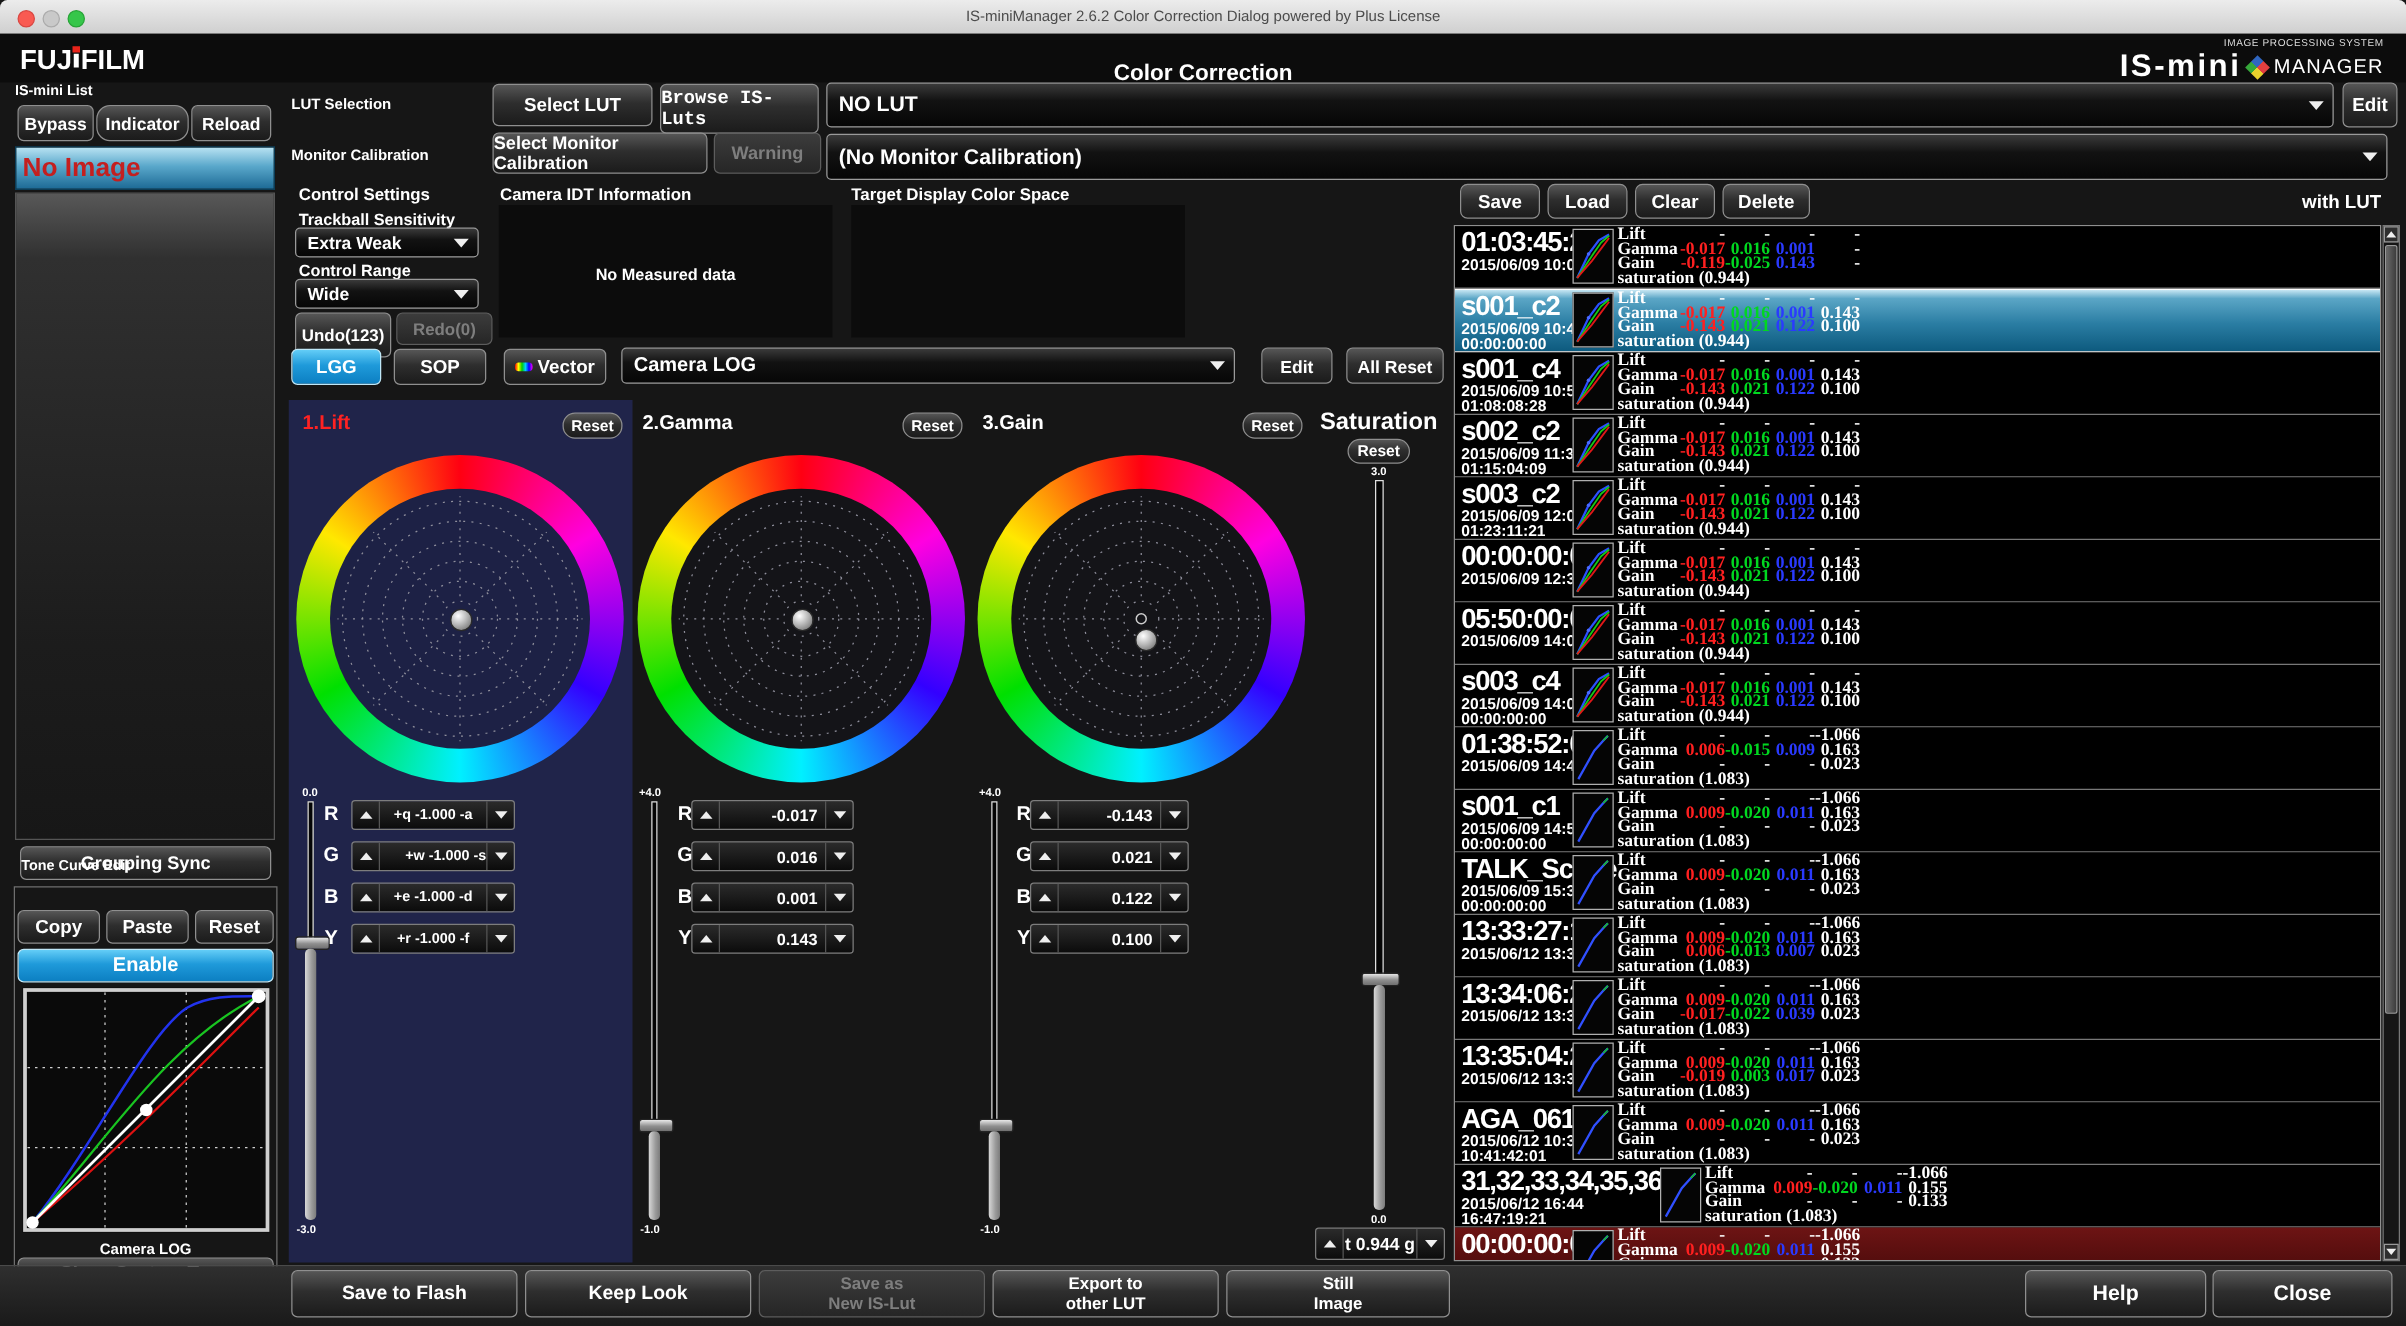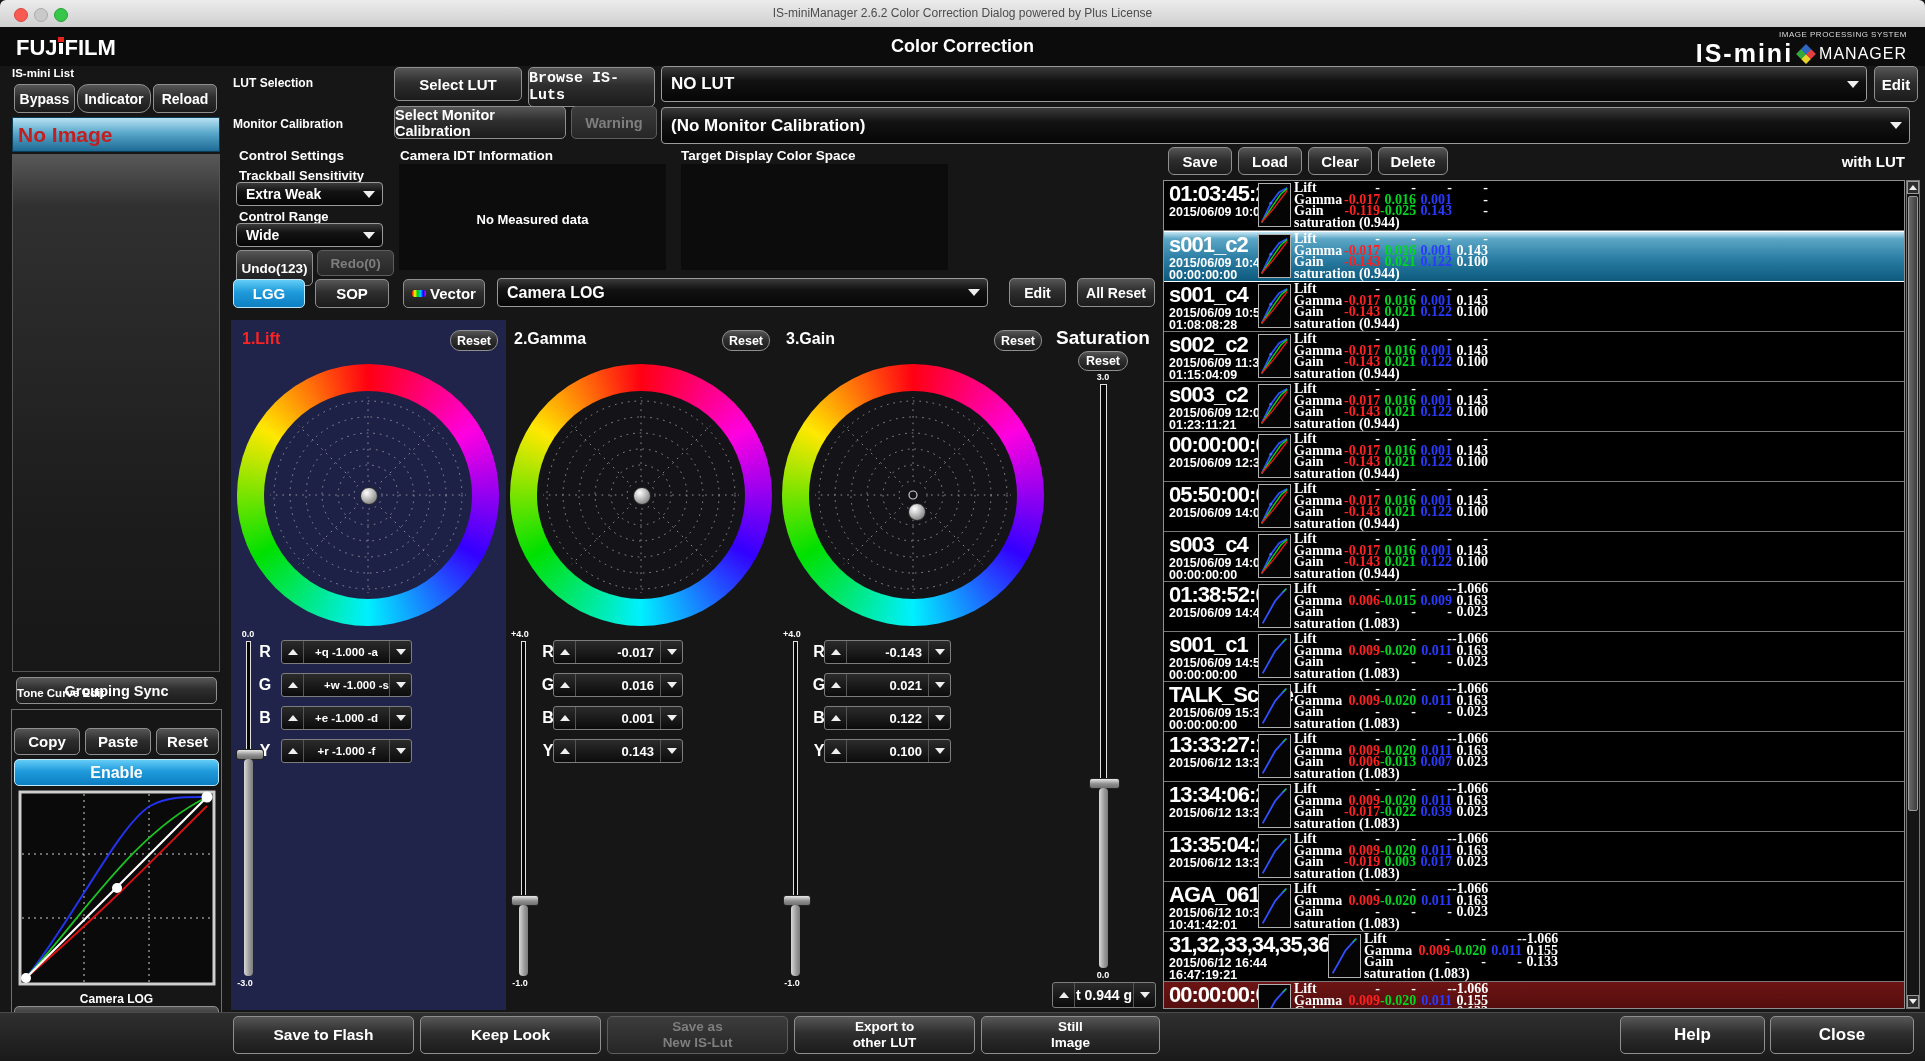--- a/index.html
+++ b/index.html
@@ -12,21 +12,21 @@
     border-radius:6px 6px 0 0;}
   .tl-title{position:absolute;left:0;right:0;top:0;height:27px;line-height:27px;text-align:center;
     color:#4c4c4c;font-size:12px;}
   .light{position:absolute;top:7.5px;width:12px;height:12px;border-radius:50%;}
   
   .header{position:absolute;left:0;top:27px;width:1925px;height:39px;background:#0c0c0c;}
   .fuji{position:absolute;left:16px;top:8px;font-size:22px;font-weight:bold;letter-spacing:0px;color:#fff;}
   .fuji-i{position:relative;display:inline-block;width:7px;height:18px;}
   .fuji-i .stem{position:absolute;left:1px;bottom:1px;width:4px;height:11px;background:#fff;}
   .fuji-i .dot{position:absolute;left:0px;top:0px;width:6px;height:5px;background:#e8231a;}
-  .hdr-title{position:absolute;left:0;right:0;top:0;height:39px;line-height:39px;text-align:center;
+  .hdr-title{position:absolute;left:0;right:0;top:12px;height:39px;line-height:39px;text-align:center;
     font-size:18px;font-weight:bold;}
   .ismini{position:absolute;right:18px;top:3px;text-align:right;}
   .ismini .sys{font-size:8px;color:#ddd;letter-spacing:0.5px;}
   .ismini .row2{display:flex;align-items:center;gap:6px;justify-content:flex-end;}
   .ismini .prod{font-size:25px;font-weight:bold;letter-spacing:2px;}
   .diamond{width:14px;height:14px;transform:rotate(45deg);
     background:conic-gradient(#e14040 0 25%,#e8d22c 0 50%,#35a83a 0 75%,#2f66c0 0 100%);}
   .ismini .mgr{font-size:16px;letter-spacing:1px;}
   
   .btn{position:absolute;display:flex;align-items:center;justify-content:center;

